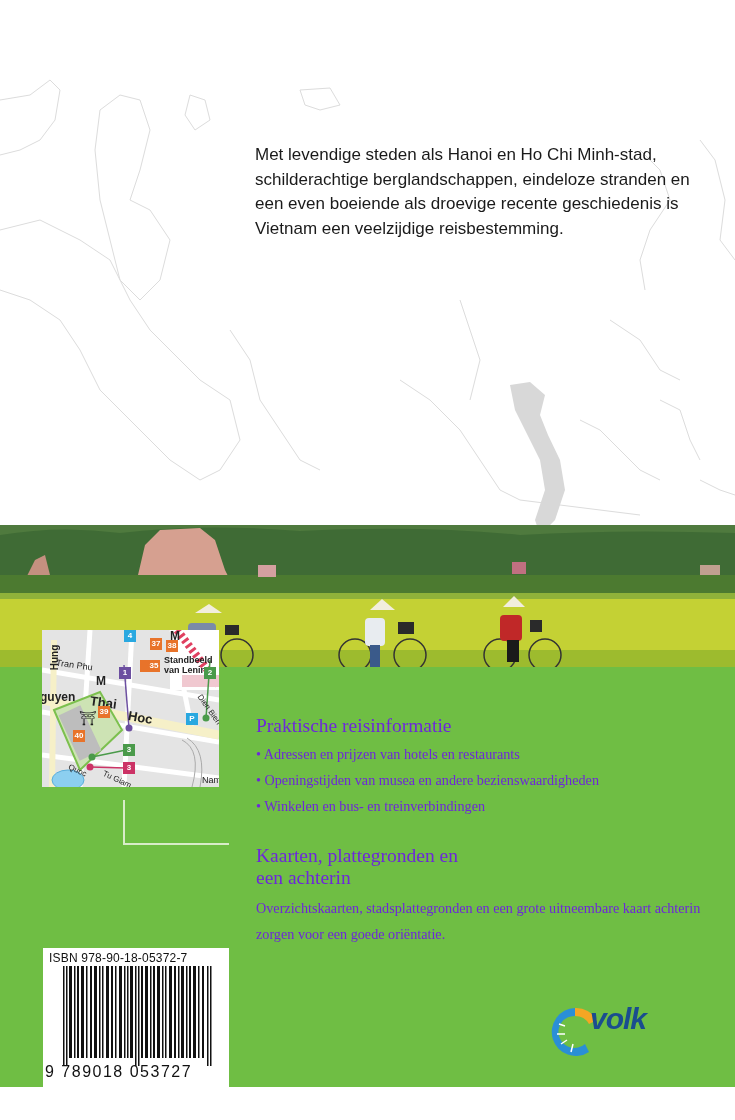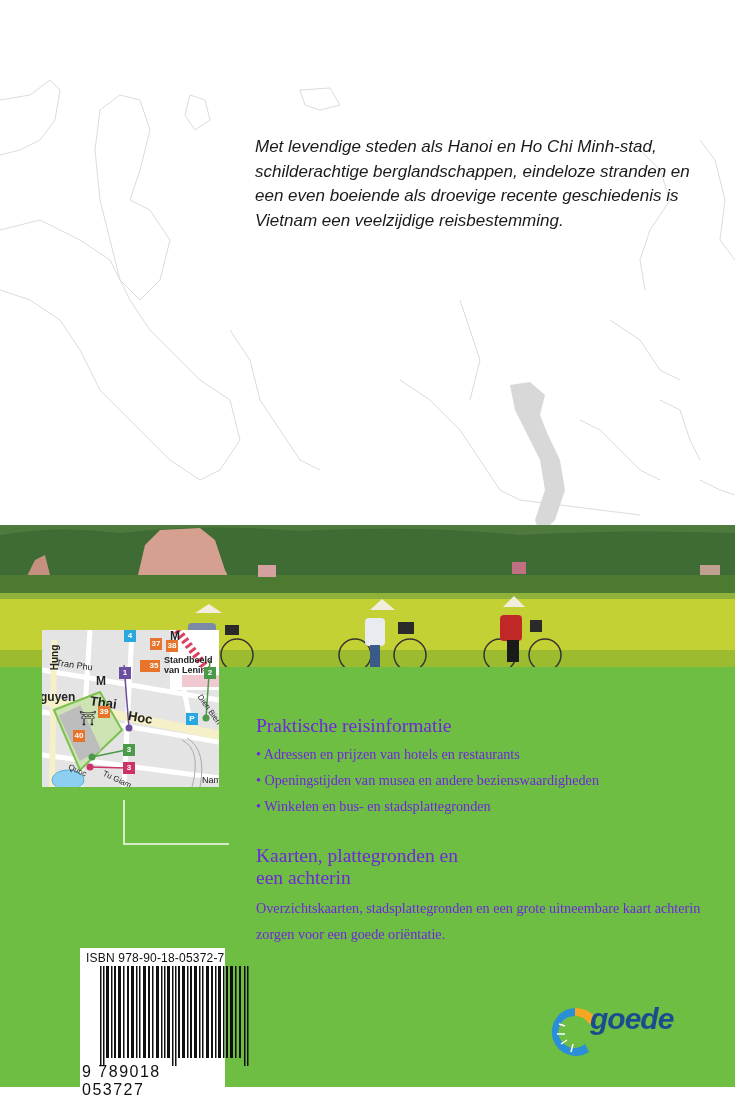--- a/index.html
+++ b/index.html
@@ -5,21 +5,21 @@
   html, body { margin: 0; padding: 0; }
   body {
     width: 735px; height: 1120px; position: relative; overflow: hidden;
     background: #ffffff;
     font-family: "DejaVu Sans", sans-serif;
   }
   .top-area { position: absolute; left: 0; top: 0; width: 735px; height: 525px; background: #ffffff; }
   .world-map { position: absolute; left: 0; top: 0; width: 735px; height: 525px; }
   .intro { position: absolute; left: 255px; top: 135px; width: 440px; color: #1a1a1a;
     font-family: "Liberation Sans", sans-serif; font-size: 17px; line-height: 24.5px; }
-  .intro p { margin: 0 0 25px 0; font-style: italic; }
+  .intro p { margin: 8px 0 25px 0; }
 
   .photo { position: absolute; left: 0; top: 525px; width: 735px; height: 142px; overflow: hidden;
     background: linear-gradient(to bottom, #5e7e4a 0%, #4f7a3a 25%, #6f8f3f 42%, #b6c43a 50%, #c9d23a 62%, #bfcf30 80%, #9cb52c 100%); }
   .photo svg { position: absolute; left: 0; top: 0; }
 
   .green { position: absolute; left: 0; top: 667px; width: 735px; height: 420px; background: #6fbe44; }
 
   .mini-map { position: absolute; left: 42px; top: 630px; width: 177px; height: 157px; background: #e6e6e6;
     border: 0; overflow: hidden; }
   .mini-map svg { position: absolute; left: 0; top: 0; }
@@ -32,21 +32,21 @@
 
   .section { position: absolute; left: 256px; color: #6d28d9; font-family: Liberation Serif, serif; }
   .sec1 { top: 715px; width: 470px; }
   .sec2 { top: 845px; width: 470px; }
   .section h2 { margin: 0; font-weight: normal; font-size: 19.5px; line-height: 22px; }
   .section ul { list-style: none; margin: 4px 0 0 0; padding: 0; }
   .section li { font-size: 14.2px; line-height: 26px; }
   .section li::before { content: "• "; }
   .section p { margin: 6px 0 0 0; font-size: 14.2px; line-height: 26px; }
 
-  .barcode-box { position: absolute; left: 43px; top: 948px; width: 145px; height: 140px; background: #fff; margin-left: 37px; }
+  .barcode-box { position: absolute; left: 43px; top: 948px; width: 186px; height: 140px; background: #fff; }
   .isbn-text { position: absolute; left: 6px; top: 3px; font-family: "Liberation Sans", sans-serif; font-size: 12px; color: #111; letter-spacing: 0.2px; }
   .barcode { position: absolute; left: 20px; top: 18px; }
   .barcode-digits { position: absolute; left: 2px; top: 115px; font-family: "Liberation Sans", sans-serif; font-size: 16px; color: #111; letter-spacing: 1.5px; }
 
   .logo { position: absolute; left: 545px; top: 1000px; width: 130px; height: 60px; }
   .logo-text { position: absolute; left: 45px; top: 2px; font-family: "Liberation Sans", sans-serif; font-weight: bold;
     font-style: italic; font-size: 30px; color: #1a4d8f; letter-spacing: -1px; }
 </style>
 </head>
 <body>
@@ -182,21 +182,21 @@
 </div>
 
 <div class="connector-v"></div>
 <div class="connector-h"></div>
 
 <div class="section sec1">
   <h2>Praktische reisinformatie</h2>
   <ul>
     <li>Adressen en prijzen van hotels en restaurants</li>
     <li>Openingstijden van musea en andere bezienswaardigheden</li>
-    <li>Winkelen en bus- en stadsplattegronden</li>
+    <li>Winkelen en bus- en treinverbindingen</li>
   </ul>
 </div>
 
 <div class="section sec2">
   <h2>
     <span>Kaarten, plattegronden en</span><br>
     <span>een achterin</span>
   </h2>
   <p style="width:455px;">Overzichtskaarten, stadsplattegronden en een grote uitneembare kaart achterin zorgen voor een goede oriëntatie.</p>
 </div>
@@ -247,14 +247,14 @@
   </svg>
   <div class="barcode-digits">9 789018 053727</div>
 </div>
 
 <div class="logo">
   <svg width="60" height="60" viewBox="0 0 60 60" style="position:absolute;left:0;top:0;">
     <path d="M30 8 A24 24 0 1 0 44 52 L40 44 A16 16 0 1 1 30 16 Z" fill="#2a8fd6"></path>
     <path d="M30 8 A24 24 0 0 1 52 20 L44 24 A16 16 0 0 0 30 16 Z" fill="#f5a623"></path>
     <path d="M14 24 L20 26 M12 34 L20 34 M16 44 L22 40 M26 52 L28 44" stroke="#ffffff" stroke-width="1.5"></path>
   </svg>
-  <div class="logo-text">goede</div>
+  <div class="logo-text">volk</div>
 </div>
 
 </body></html>

